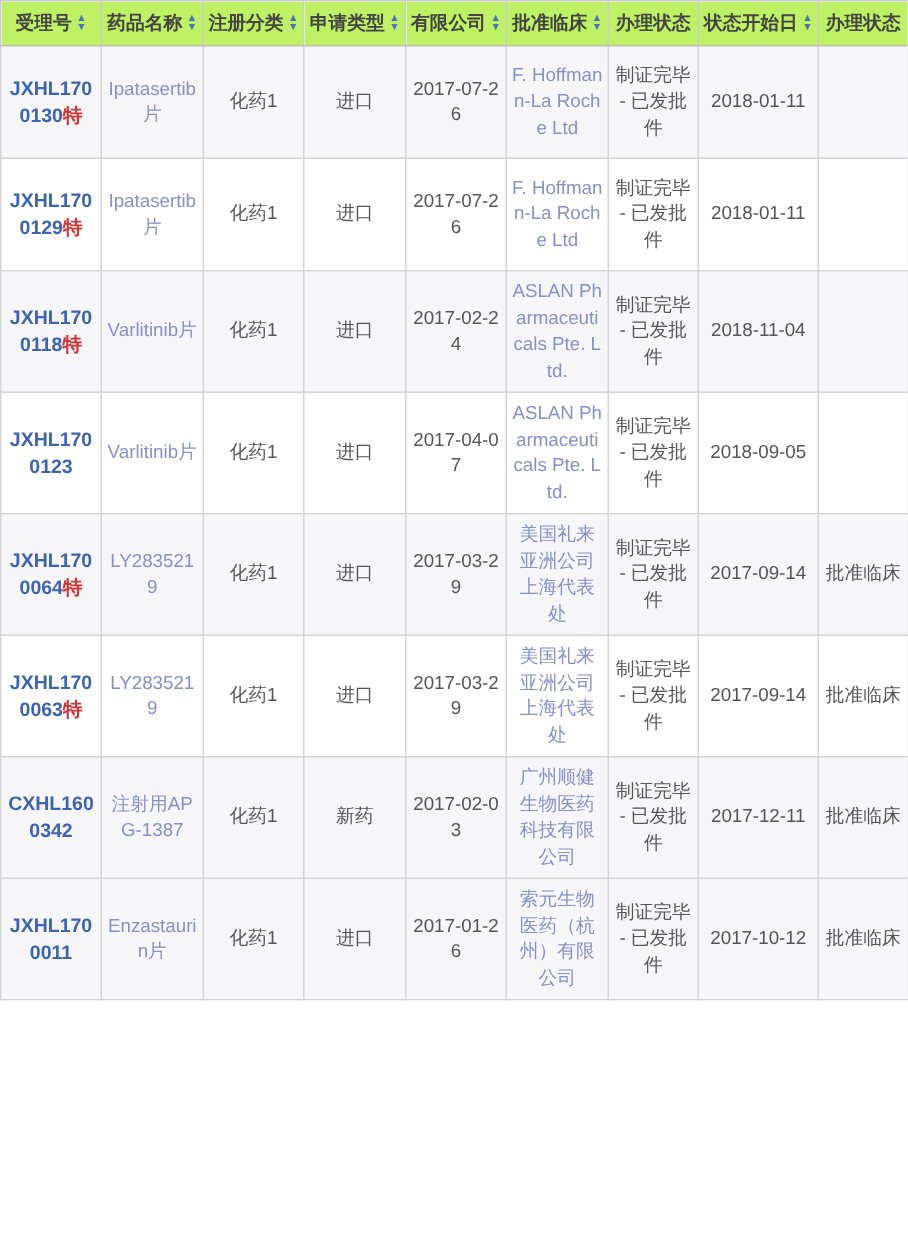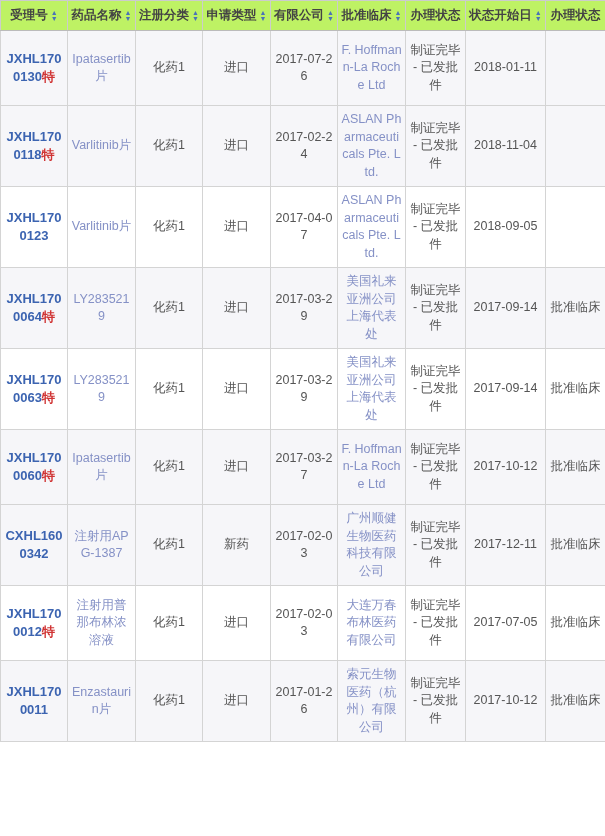--- a/index.html
+++ b/index.html
@@ -138,20 +138,37 @@
     <td>进口</td>
     <td>2017-07-26</td>
     <td>
       <a class="company-link">F. Hoffmann-La Roche Ltd</a>
     </td>
     <td>制证完毕 - 已发批件</td>
     <td>2018-01-11</td>
     <td></td>
   </tr>
 
+  <tr class="even">
+    <td>
+      <a class="acc-no"><span>JXHL1700129</span><span class="special">特</span></a>
+    </td>
+    <td>
+      <a class="drug-link">Ipatasertib片</a>
+    </td>
+    <td>化药1</td>
+    <td>进口</td>
+    <td>2017-07-26</td>
+    <td>
+      <a class="company-link">F. Hoffmann-La Roche Ltd</a>
+    </td>
+    <td>制证完毕 - 已发批件</td>
+    <td>2018-01-11</td>
+    <td></td>
+  </tr>
 
   <tr class="odd">
     <td>
       <a class="acc-no"><span>JXHL1700118</span><span class="special">特</span></a>
     </td>
     <td>
       <a class="drug-link">Varlitinib片</a>
     </td>
     <td>化药1</td>
     <td>进口</td>
@@ -211,74 +228,40 @@
     <td>进口</td>
     <td>2017-03-29</td>
     <td>
       <a class="company-link">美国礼来亚洲公司上海代表处</a>
     </td>
     <td>制证完毕 - 已发批件</td>
     <td>2017-09-14</td>
     <td>批准临床</td>
   </tr>
 
-  <tr class="odd">
-    <td>
-      <a class="acc-no"><span>JXHL1700060</span><span class="special">特</span></a>
-    </td>
-    <td>
-      <a class="drug-link">Ipatasertib片</a>
-    </td>
-    <td>化药1</td>
-    <td>进口</td>
-    <td>2017-03-27</td>
-    <td>
-      <a class="company-link">F. Hoffmann-La Roche Ltd</a>
-    </td>
-    <td>制证完毕 - 已发批件</td>
-    <td>2017-10-12</td>
-    <td>批准临床</td>
-  </tr>
 
 
   <tr class="odd">
     <td>
       <a class="acc-no"><span>CXHL1600342</span><span class="special"></span></a>
     </td>
     <td>
       <a class="drug-link">注射用APG-1387</a>
     </td>
     <td>化药1</td>
     <td>新药</td>
     <td>2017-02-03</td>
     <td>
       <a class="company-link">广州顺健生物医药科技有限公司</a>
     </td>
     <td>制证完毕 - 已发批件</td>
     <td>2017-12-11</td>
     <td>批准临床</td>
   </tr>
 
-  <tr class="even">
-    <td>
-      <a class="acc-no"><span>JXHL1700012</span><span class="special">特</span></a>
-    </td>
-    <td>
-      <a class="drug-link">注射用普那布林浓溶液</a>
-    </td>
-    <td>化药1</td>
-    <td>进口</td>
-    <td>2017-02-03</td>
-    <td>
-      <a class="company-link">大连万春布林医药有限公司</a>
-    </td>
-    <td>制证完毕 - 已发批件</td>
-    <td>2017-07-05</td>
-    <td>批准临床</td>
-  </tr>
 
   <tr class="odd">
     <td>
       <a class="acc-no"><span>JXHL1700011</span></a>
     </td>
     <td>
       <a class="drug-link">Enzastaurin片</a>
     </td>
     <td>化药1</td>
     <td>进口</td>

